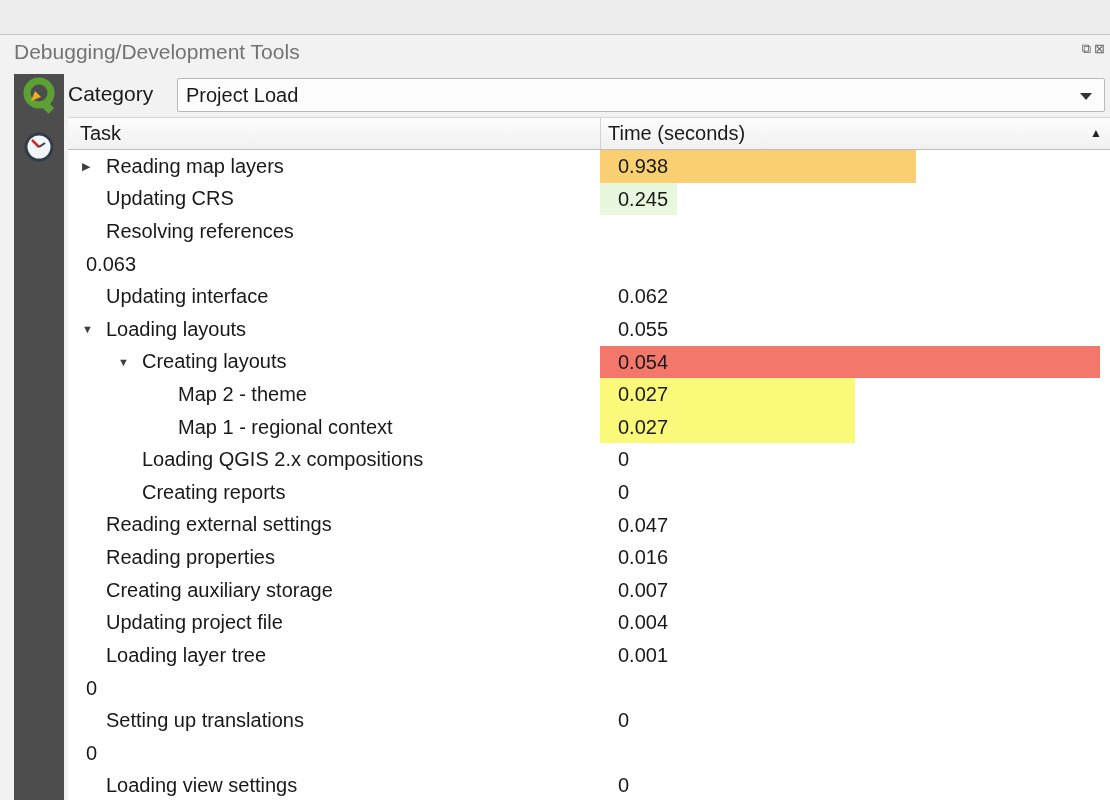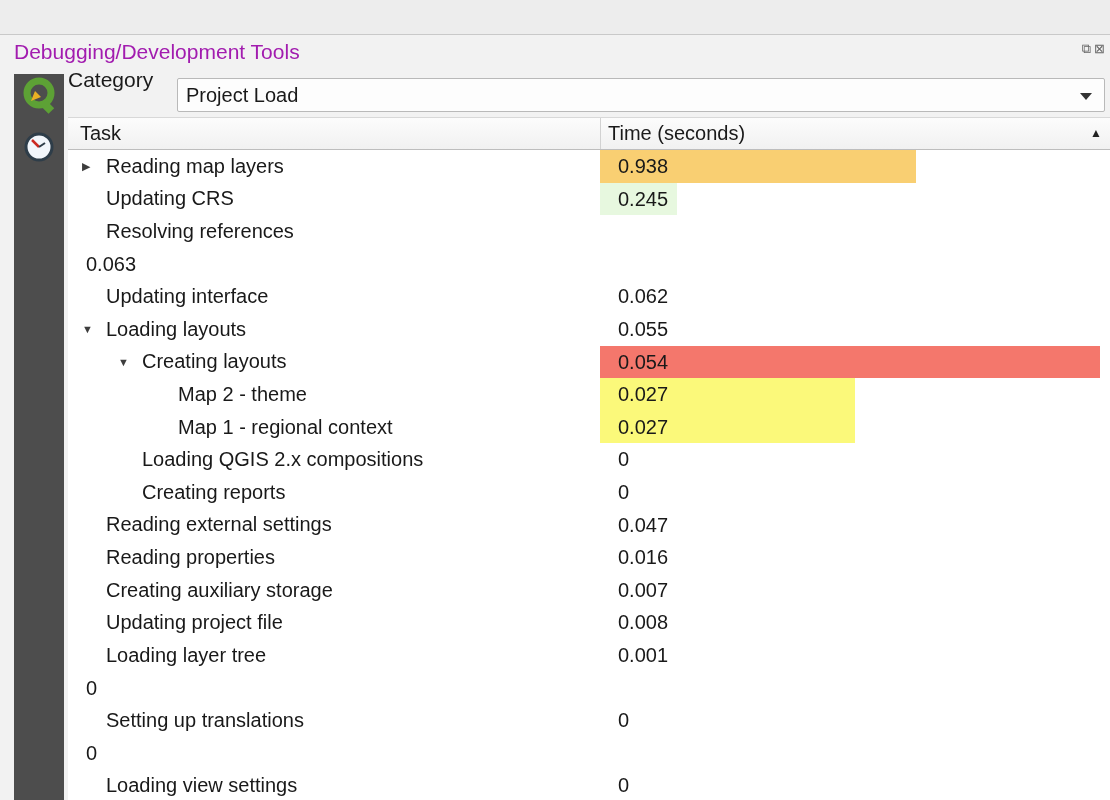--- a/index.html
+++ b/index.html
@@ -5,27 +5,27 @@
   * { margin:0; padding:0; box-sizing:border-box; }
   html,body { width:1110px; height:800px; overflow:hidden;
     font-family:"Liberation Sans", sans-serif; background:#ededed; }
   .stage { position:relative; width:1110px; height:800px; }
 
   
   .panel-bg { position:absolute; left:0; top:34px; right:0; bottom:0;
     background:#f2f2f2; border-top:1px solid #c9c9c9; }
 
   
-  .title { position:absolute; left:14px; top:40px; font-size:21px; color:#a21caf; }
+  .title { position:absolute; left:14px; top:40px; font-size:21px; color:#737373; }
   .win-icons { position:absolute; right:5px; top:42px; display:flex; gap:3px;
     color:#666; font-size:13px; line-height:13px; }
   .win-icons span { cursor:default; }
 
   
-  .cat-label { position:absolute; left:68px; top:68px; font-size:21px; color:#1a1a1a; }
+  .cat-label { position:absolute; left:68px; top:82px; font-size:21px; color:#1a1a1a; }
   .combo { position:absolute; left:177px; top:78px; right:5px; height:34px;
     background:#fdfdfd; border:1px solid #b9b9b9; border-radius:2px; }
   .combo-text { position:absolute; left:8px; top:0; line-height:32px; font-size:20px; color:#1a1a1a; }
   .combo-arrow { position:absolute; right:12px; top:14px; width:0; height:0;
     border-left:6px solid transparent; border-right:6px solid transparent;
     border-top:7px solid #333; }
 
   
   .sidebar { position:absolute; left:14px; top:74px; width:50px; bottom:0; background:#4d4d4d; }
   .logo-box { position:absolute; left:0; top:0; width:50px; height:44px; }
@@ -244,21 +244,21 @@
     </div>
   </div>
 
   <div class="row">
     <div class="cell-task" style="padding-left: 12px;">
       <span class="arrow"></span>
       <span class="task-label">Updating project file</span>
     </div>
     <div class="cell-time">
       <div class="bar"></div>
-      <span class="time-label">0.008</span>
+      <span class="time-label">0.004</span>
     </div>
   </div>
 
   <div class="row">
     <div class="cell-task" style="padding-left: 12px;">
       <span class="arrow"></span>
       <span class="task-label">Loading layer tree</span>
     </div>
     <div class="cell-time">
       <div class="bar"></div>

